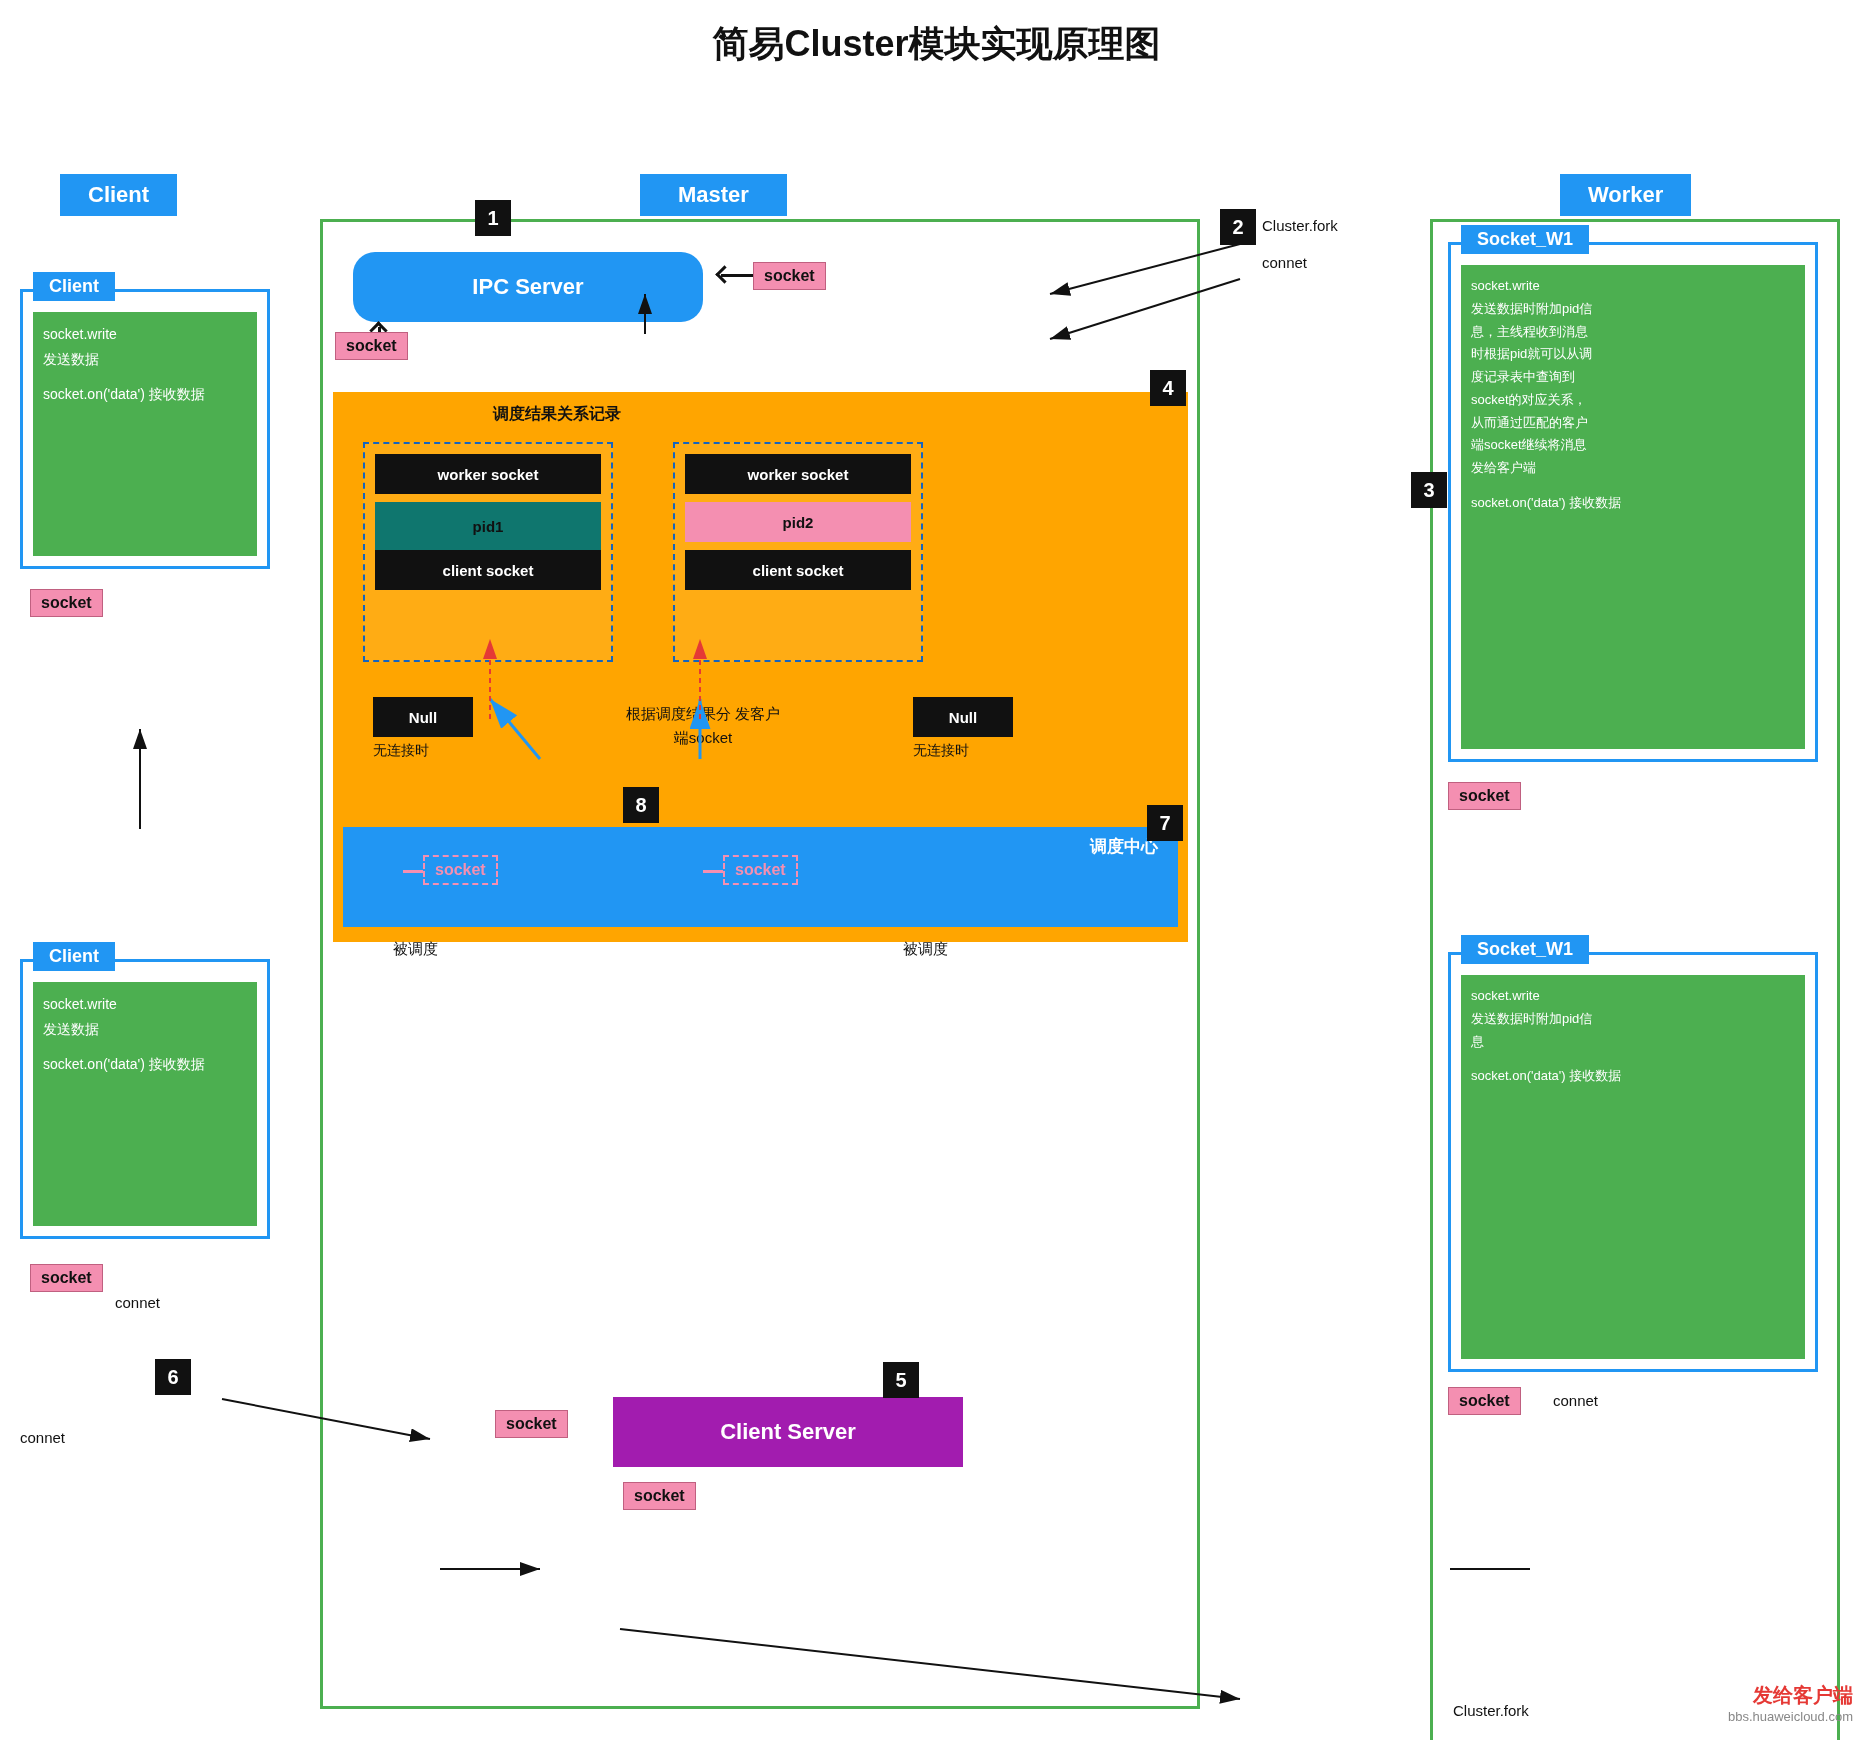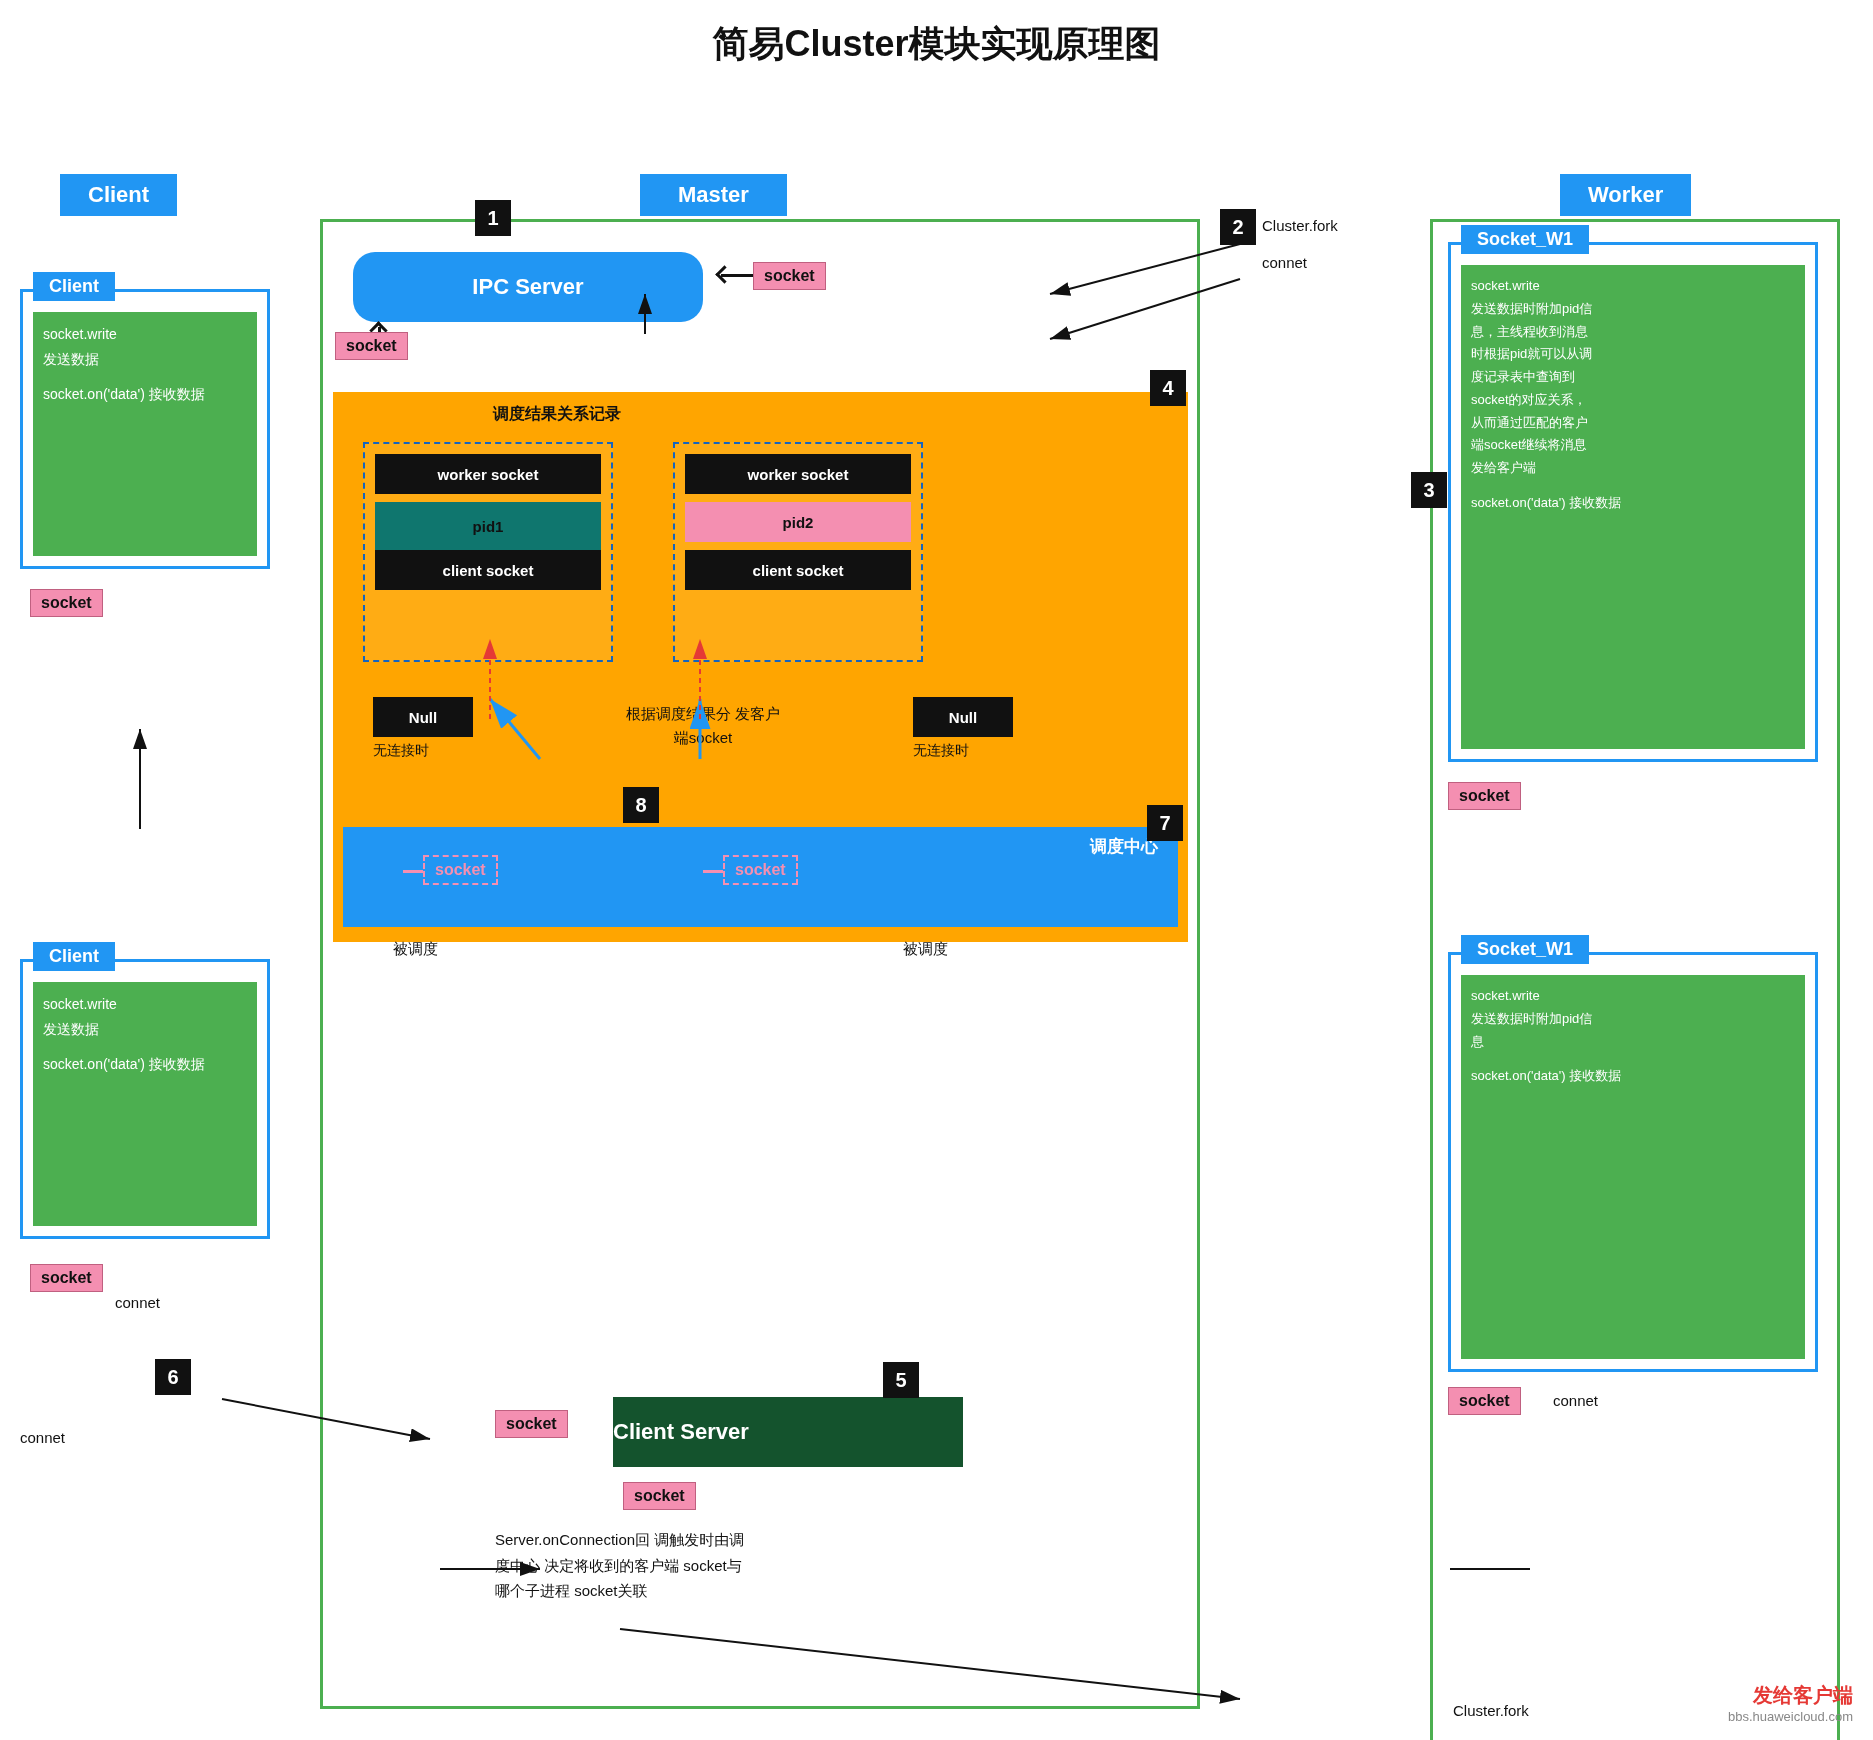--- a/index.html
+++ b/index.html
@@ -234,35 +234,30 @@
 
         <div style="position:absolute;left:60px;top:43px;width:20px;height:3px;background:#F48FB1;"></div>
 
         <div style="position:absolute;left:360px;top:43px;width:20px;height:3px;background:#F48FB1;"></div>
       </div>
 
       <div style="position:absolute;left:60px;top:548px;font-size:15px;color:#111;">被调度</div>
       <div style="position:absolute;left:570px;top:548px;font-size:15px;color:#111;">被调度</div>
     </div>
 
-    <div style="position:absolute;left:290px;top:1175px;width:350px;height:70px;background:#14532d;display:flex;align-items:center;justify-content:flex-start;">
+    <div style="position:absolute;left:290px;top:1175px;width:350px;height:70px;background:#a21caf;display:flex;align-items:center;justify-content:center;">
       <span style="color:#fff;font-size:22px;font-weight:bold;">Client Server</span>
     </div>
 
     <div class="num-badge" style="position:absolute;left:560px;top:1140px;">5</div>
 
     <div class="socket-badge" style="position:absolute;left:172px;top:1188px;">socket</div>
 
     <div class="socket-badge" style="position:absolute;left:300px;top:1260px;">socket</div>
 
-    <div style="position:absolute;left:172px;top:1305px;font-size:15px;color:#111;line-height:1.7;width:250px;">Server.onConnection回
-调触发时由调度中心
-决定将收到的客户端
-socket与哪个子进程
-socket关联</div>
 
   </div>
 
   <div style="position:absolute;left:20px;top:210px;width:250px;height:280px;border:3px solid #2196F3;background:#fff;">
     <div style="position:absolute;top:-20px;left:10px;background:#2196F3;color:#fff;font-size:18px;font-weight:bold;padding:4px 16px;">Client</div>
     <div style="position:absolute;top:20px;left:10px;right:10px;bottom:10px;background:#4CAF50;color:#fff;font-size:14px;padding:10px;line-height:1.8;">
       <div style="white-space:pre-line;">socket.write
 发送数据</div>
       <div style="margin-top:10px;">socket.on('data')
 接收数据</div>

